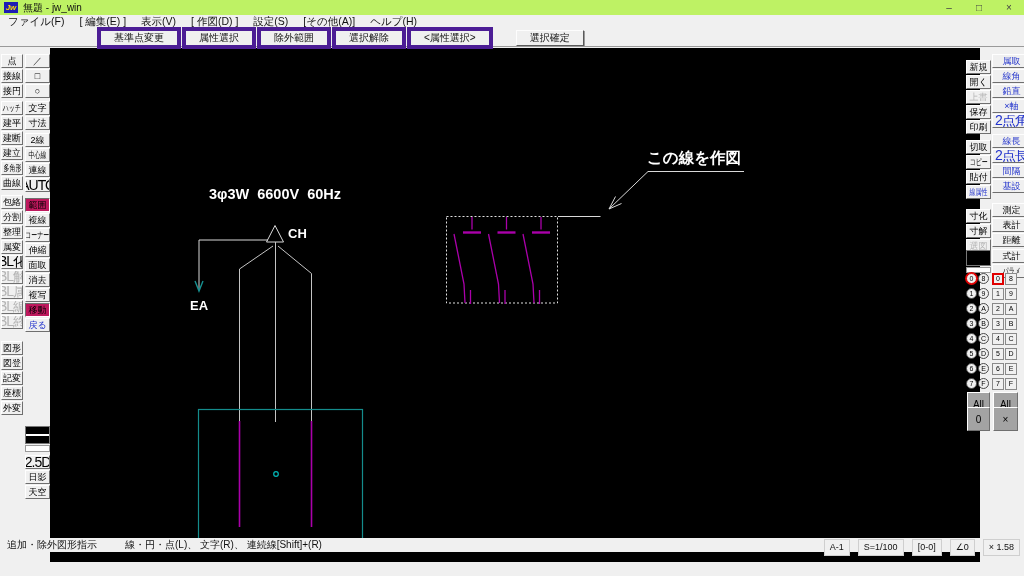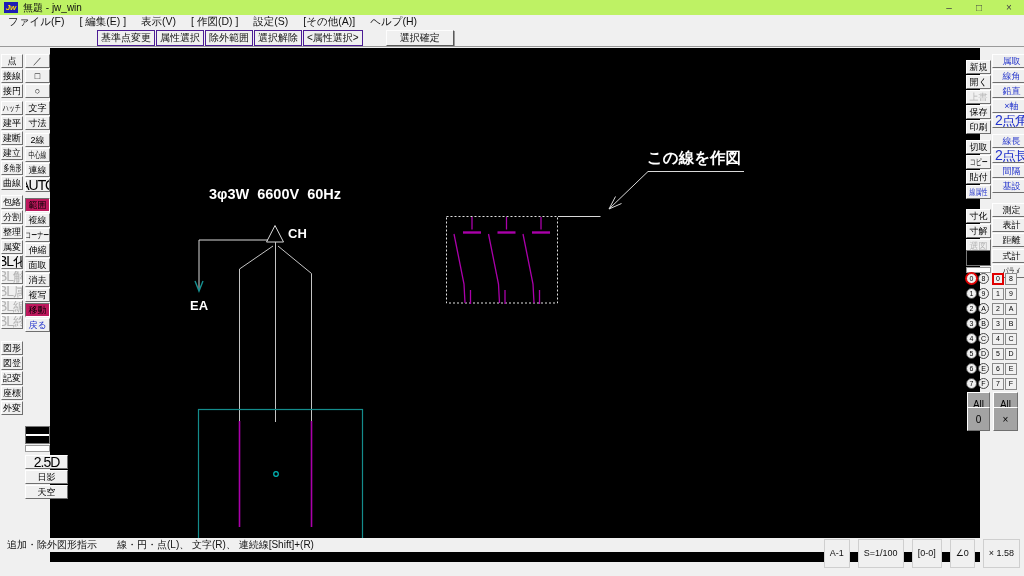--- a/index.html
+++ b/index.html
@@ -11,33 +11,33 @@
             display:flex;align-items:center;font-size:10px;color:#111;z-index:9}
   .appicon{width:14px;height:11px;background:#1d1db4;color:#ffd800;font-size:8px;font-weight:bold;
            font-style:italic;display:flex;align-items:center;justify-content:center;margin:0 5px 0 4px}
   .winctl{position:absolute;right:0;top:0;height:15px;display:flex}
   .wbtn{width:30px;text-align:center;font-size:10px;color:#444;line-height:15px}
   .menubar{position:absolute;left:0;top:15px;width:1024px;height:14px;background:#f0f0f0;
            display:flex;align-items:center;gap:15px;padding-left:8px;font-size:10.5px;color:#111;z-index:9}
   .ctrlbar{position:absolute;left:0;top:29px;width:1024px;height:18px;background:#f0f0f0;
            border-bottom:1px solid #9a9a9a;box-sizing:border-box;display:flex;align-items:center;
            padding-left:97px;gap:1px;z-index:9}
-  .cbtn{font-size:10px;color:#111;background:#f0f0f0;border:1px solid #4c1d95;
-        padding:0 3px;height:14px;line-height:13px;white-space:nowrap}
+  .cbtn{font-size:10px;color:#111;background:#f0f0f0;border:4px solid #4c1d95;
+        padding:0 13px;height:14px;line-height:13px;white-space:nowrap}
   .confirm{margin-left:22px;border:1px solid;border-color:#fdfdfd #5a5a5a #5a5a5a #fdfdfd;
            box-shadow:1px 1px 0 #9a9a9a;padding:0 13px}
   
   .panelL{position:absolute;left:0;top:48px;width:50px;height:514px;background:#f0f0f0;z-index:1}
   .panelR{position:absolute;left:980px;top:48px;width:44px;height:514px;background:#f0f0f0;z-index:1}
   .canvas{position:absolute;left:50px;top:48px;width:930px;height:514px;background:#000;z-index:0}
   
   .col{position:absolute;display:flex;flex-direction:column;z-index:3}
   #lt1{left:1px;top:54px;width:22px}
   #lt2{left:25px;top:54px;width:25px}
-  #lt3{left:25px;top:455px;width:43px}
+  #lt3{left:25px;top:455px;width:25px}
   #rt1{left:966px;top:60px;width:25px}
   #rt2{left:992px;top:54px;width:39px}
   .tb{box-sizing:border-box;height:14px;margin-bottom:1px;background:#f0f0f0;color:#000;
       border:1px solid;border-color:#fefefe #6f6f6f #6f6f6f #fefefe;
       font-size:9px;display:flex;align-items:center;justify-content:center;
       white-space:nowrap;overflow:hidden;flex:none}
   .tb span{display:inline-block}
   .tb.small{font-size:14px;letter-spacing:-1px}
   .tb.xs span{transform:scaleX(.66)}
   .tb.blue{color:#2233cc}
@@ -64,23 +64,23 @@
       display:flex;align-items:center;justify-content:center;margin-right:1px;box-sizing:border-box}
   .ls.current{border-color:#e00000;box-shadow:inset 0 0 0 1px #e00000}
   .lsp{width:2px}
   .lfbtn{position:absolute;height:24px;box-sizing:border-box;background:#a3a3a3;
          border:1px solid;border-color:#fefefe #6f6f6f #6f6f6f #fefefe;font-size:10px;
          display:flex;align-items:center;justify-content:center;z-index:3}
   
   .status{position:absolute;left:0;top:538px;width:1024px;height:14px;background:#f0f0f0;
           display:flex;align-items:center;font-size:10px;color:#111;z-index:9}
   .status .prompt{margin-left:7px}
-  .status .hint{margin-left:20px}
+  .status .hint{margin-left:28px}
   .sright{position:absolute;right:4px;top:1px;display:flex;gap:8px;align-items:center}
-  .scell{border:1px solid #cfcfcf;padding:8px 5px;height:11px;line-height:11px;font-size:9px;
+  .scell{border:1px solid #cfcfcf;padding:2px 5px;height:11px;line-height:11px;font-size:9px;
          background:#f0f0f0;white-space:nowrap}
 </style>
 </head>
 <body>
 
 <div class="titlebar">
   <span class="appicon">Jw</span>
   <span>無題 - jw_win</span>
   <span class="winctl">
     <span class="wbtn">–</span>

